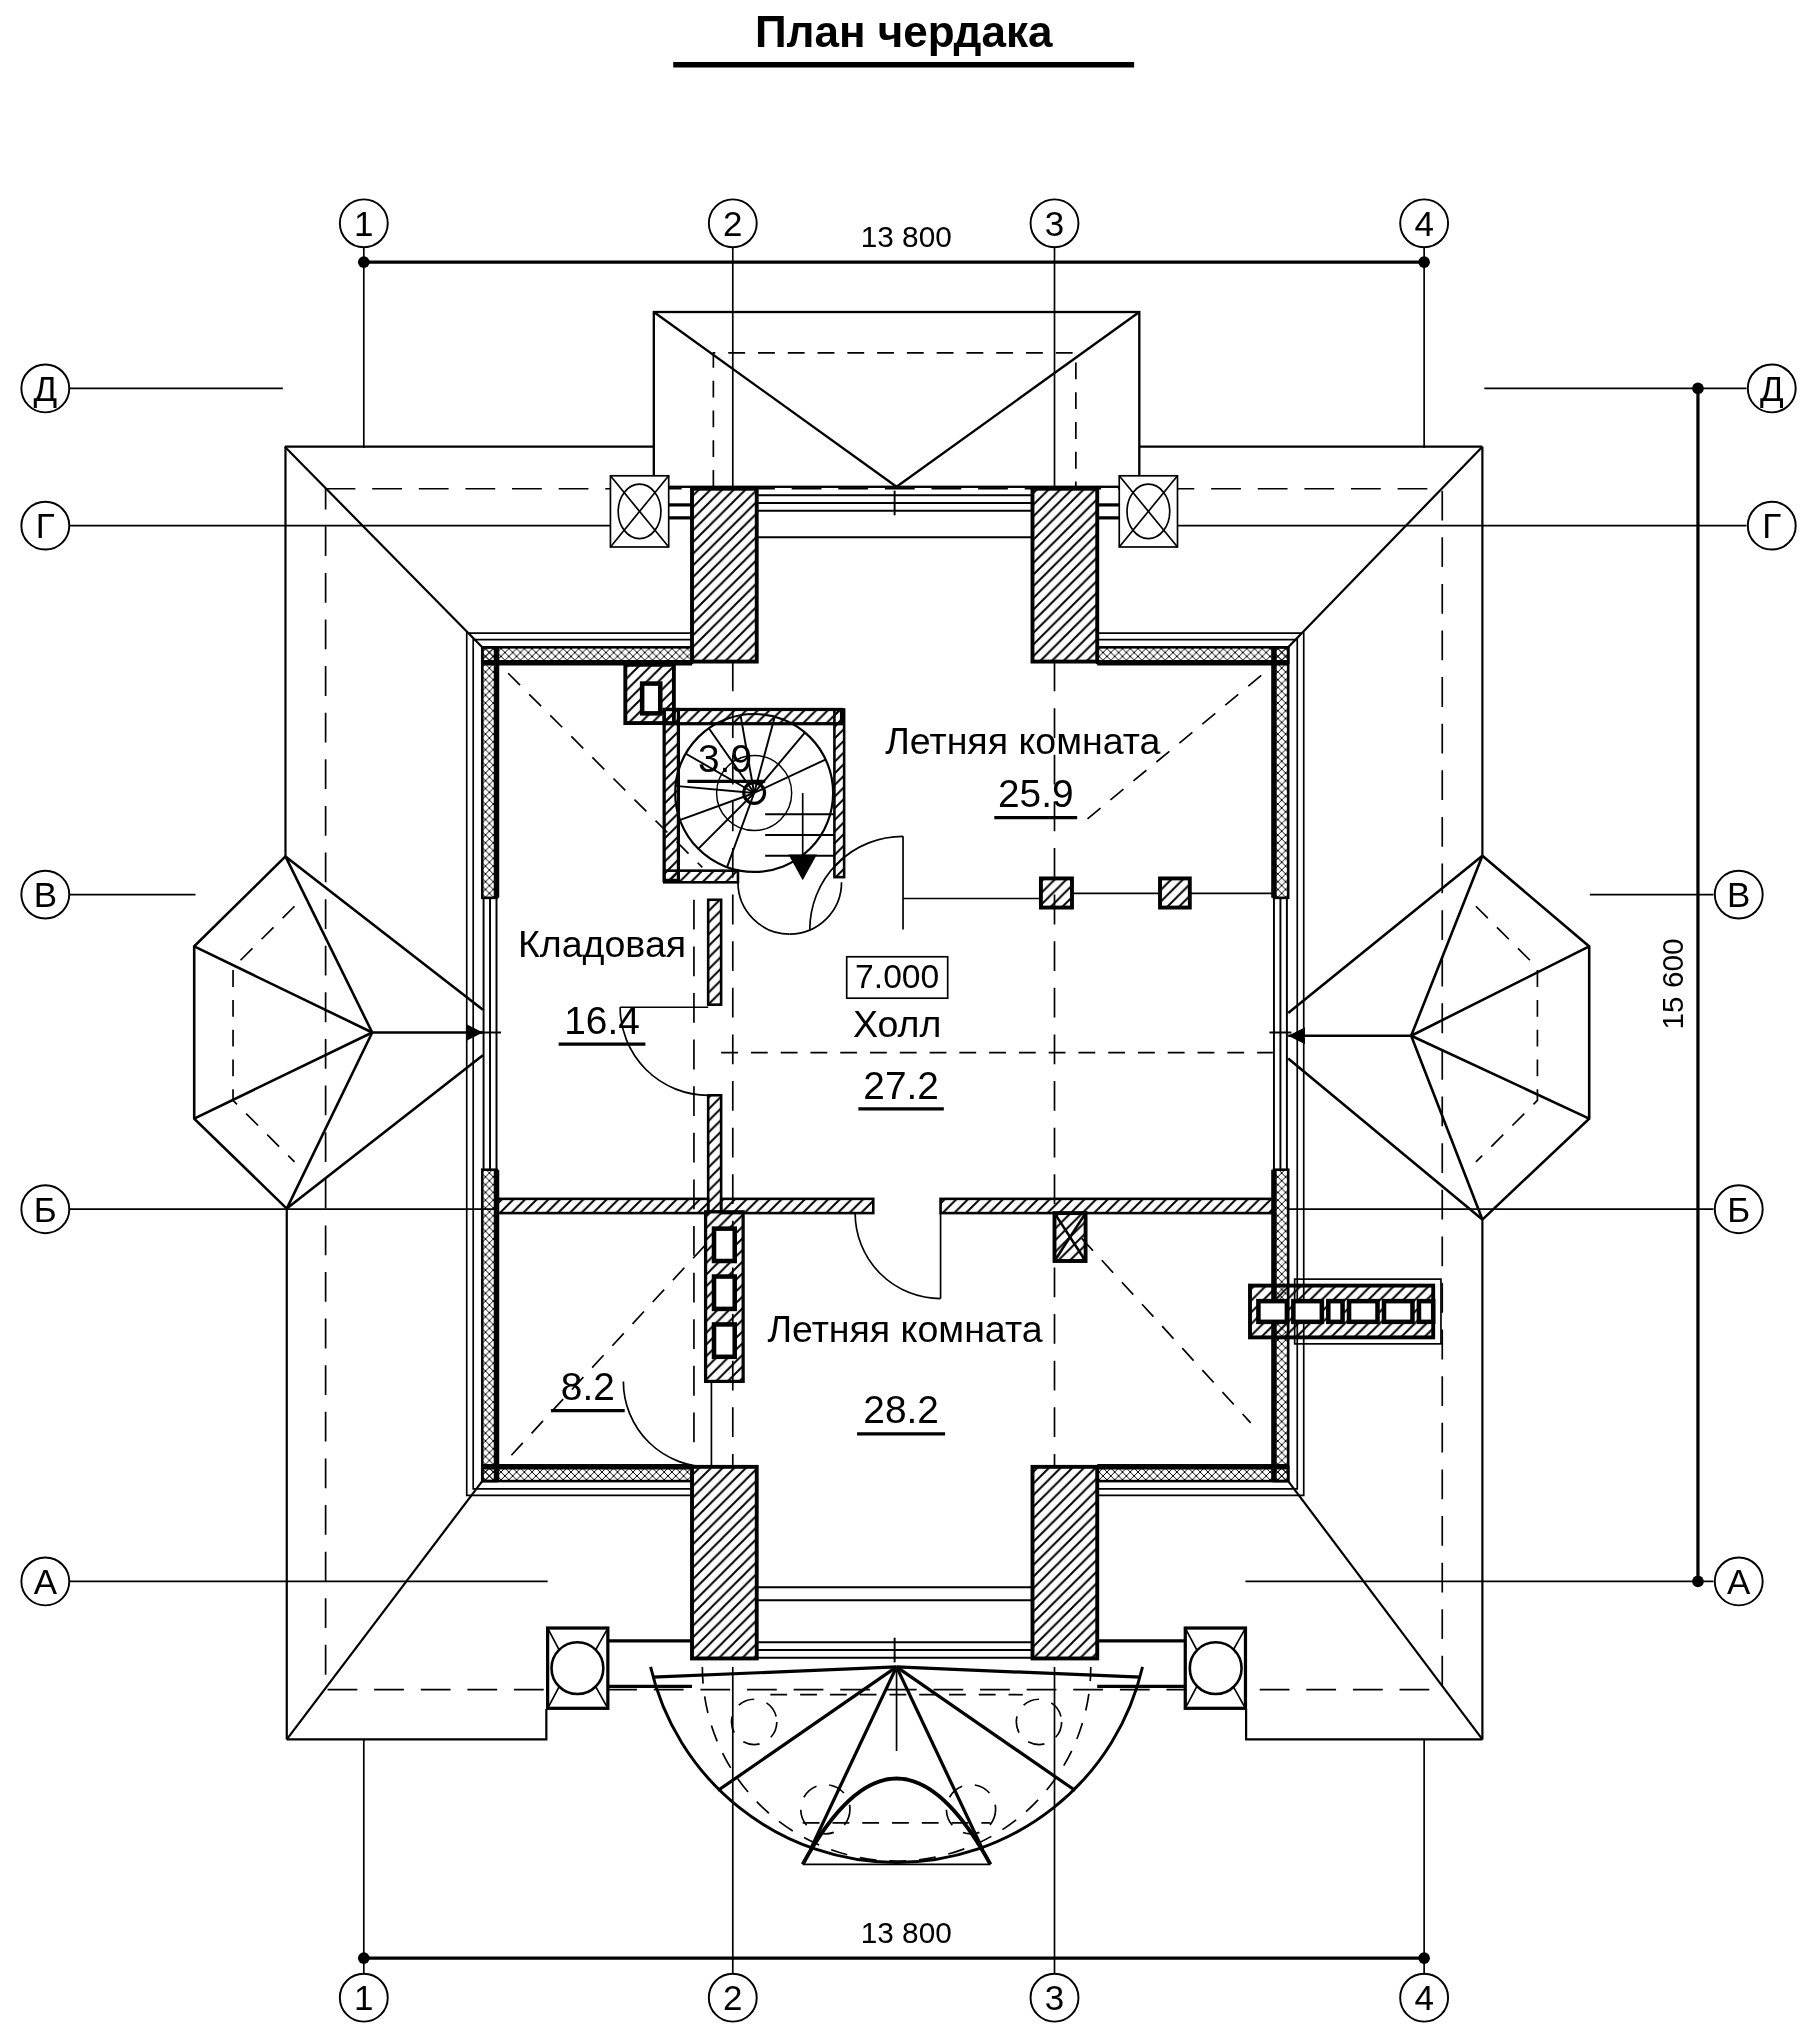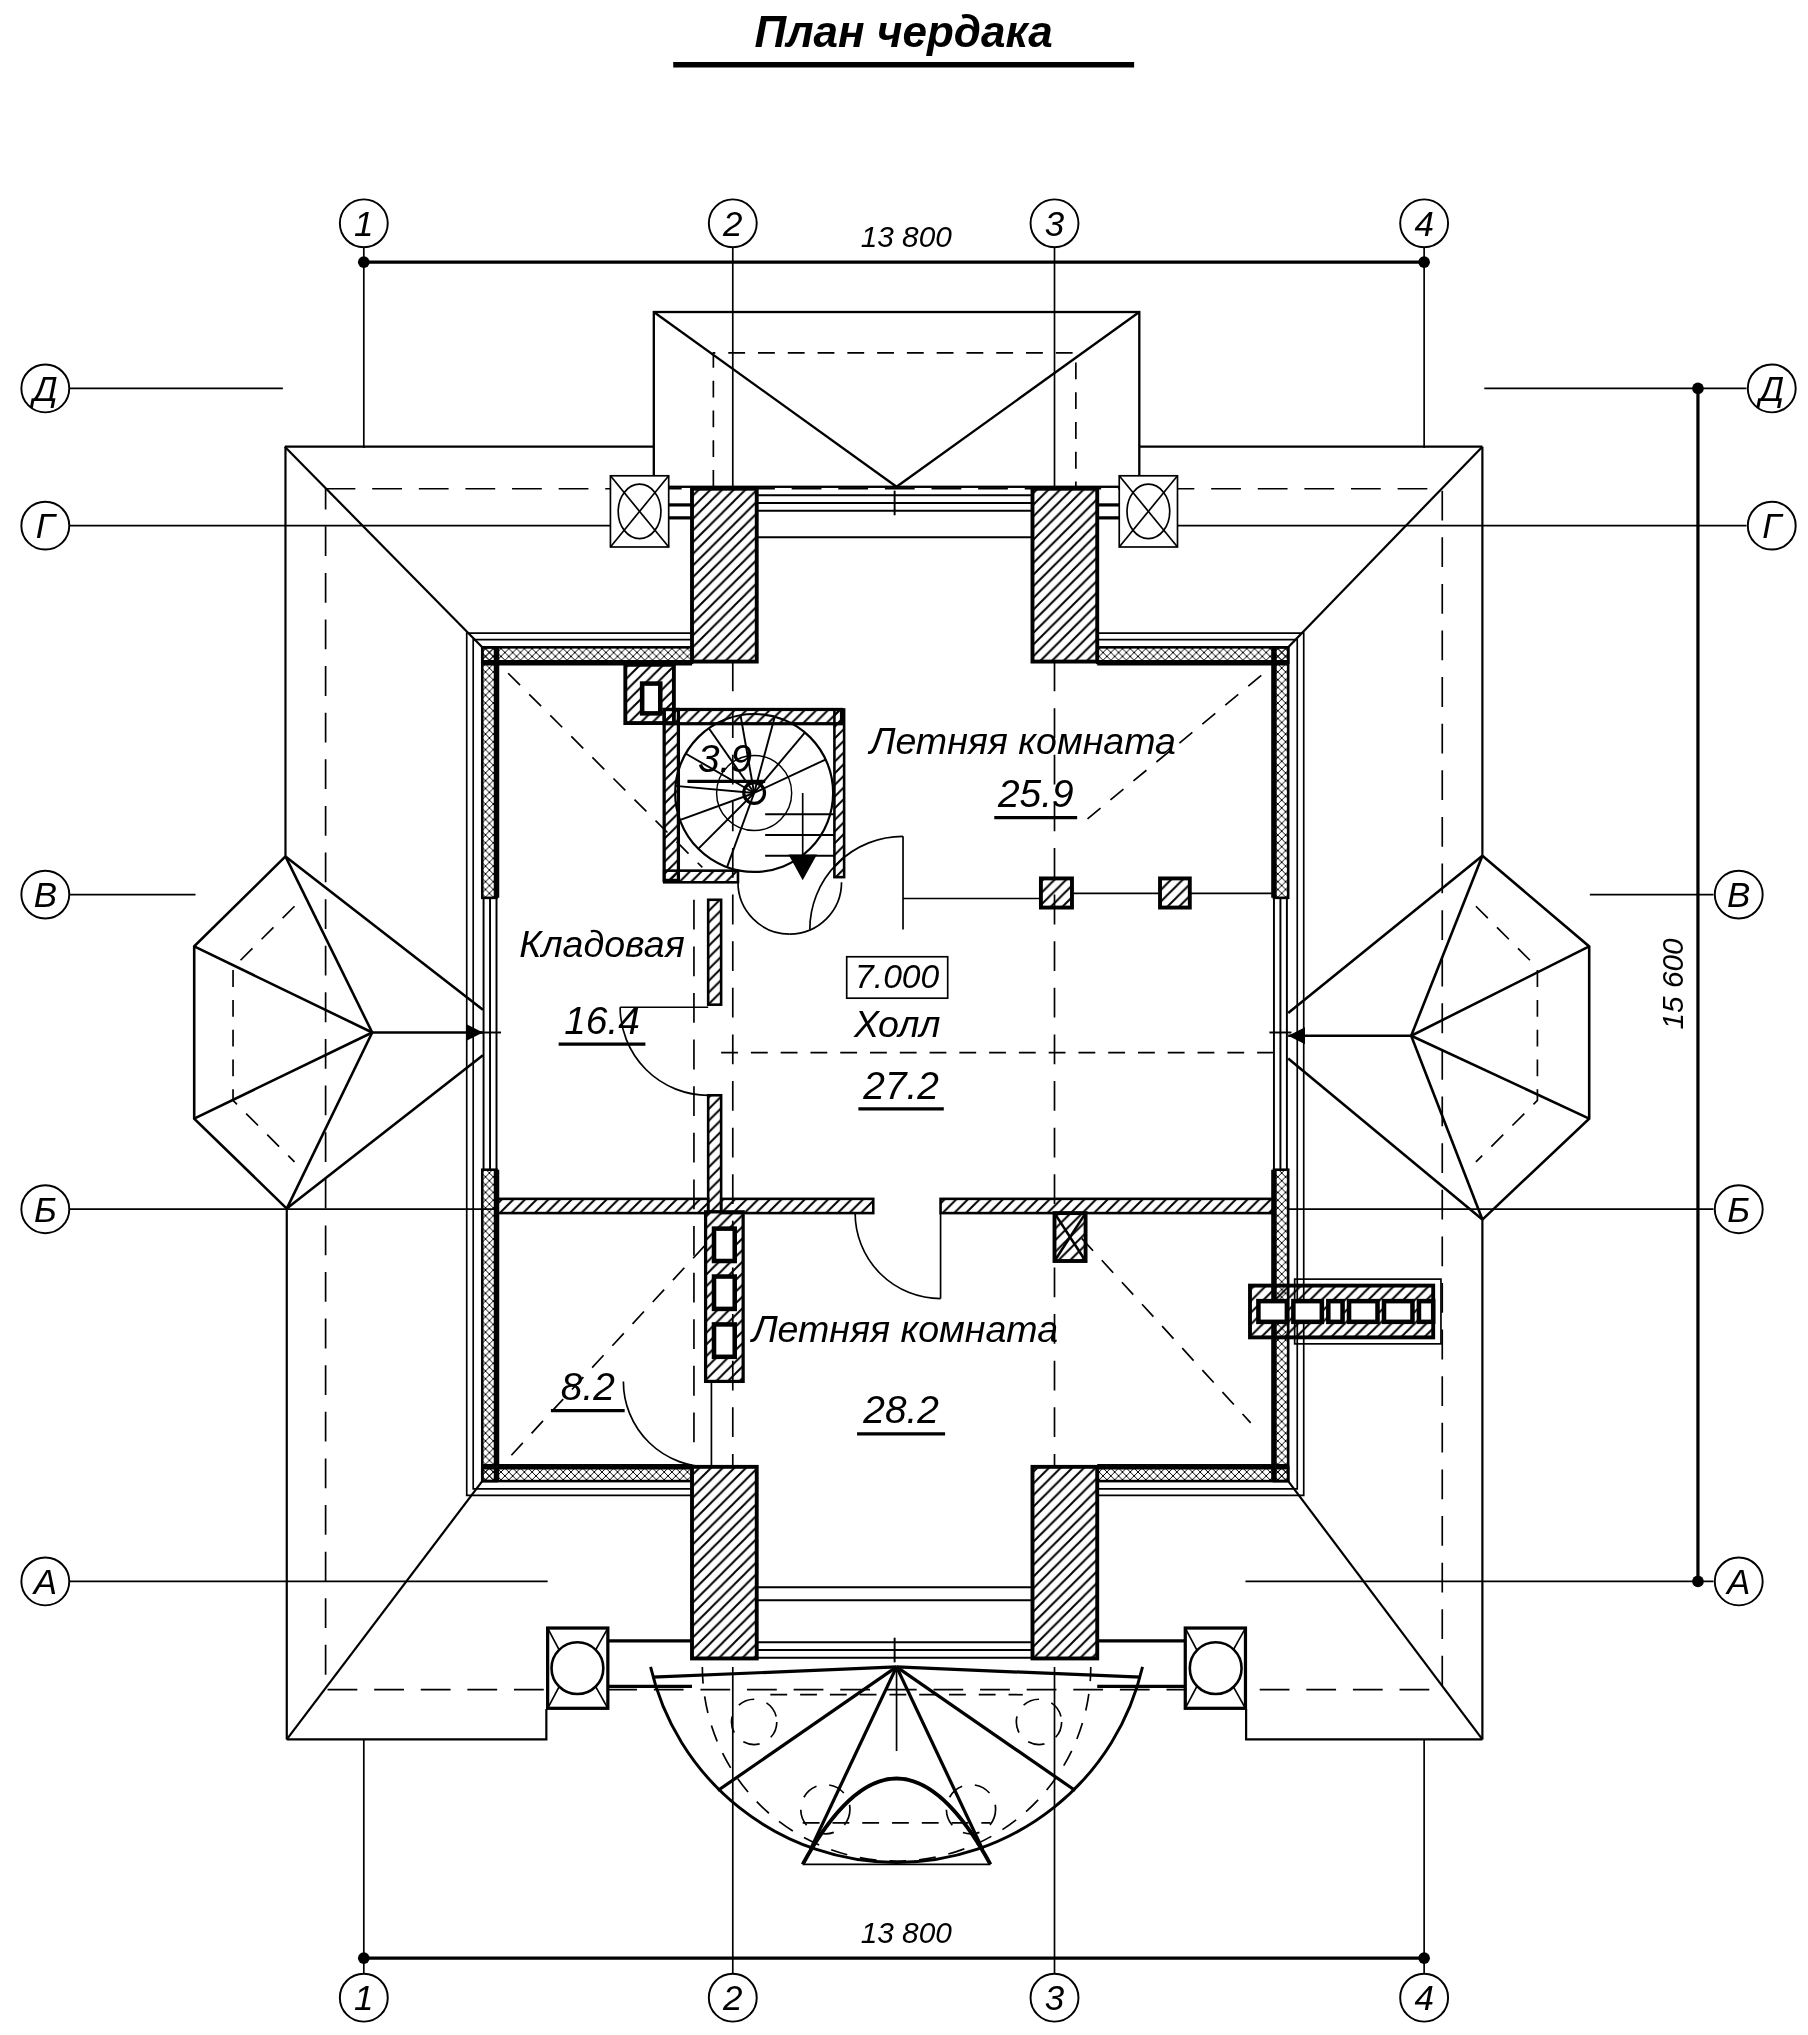--- a/index.html
+++ b/index.html
@@ -1,16 +1,16 @@
 <!DOCTYPE html>
 <html style="font-size:10.4px"><head>
 <meta charset="utf-8">
 <style>
   html,body { margin:0; padding:0; background:#ffffff; }
-  .sheet { width:100%; max-width:1809px; margin:0 auto;font-style:italic; }
+  .sheet { width:100%; max-width:1809px; margin:0 auto; }
   svg { display:block; width:100%; height:auto; background:#fff; }
   text { font-family:"Liberation Sans","DejaVu Sans",sans-serif; fill:#000; }
   .title-t { font-size:68px; font-weight:bold; }
   .axis-t  { font-size:54px; }
   .dim-t   { font-size:46px; }
   .room-t  { font-size:58px; }
   .area-t  { font-size:60px; }
   .lvl-t   { font-size:52px; }
   .thin  { stroke:#000; stroke-width:2.6; fill:none; }
   .med   { stroke:#000; stroke-width:5;   fill:none; }

